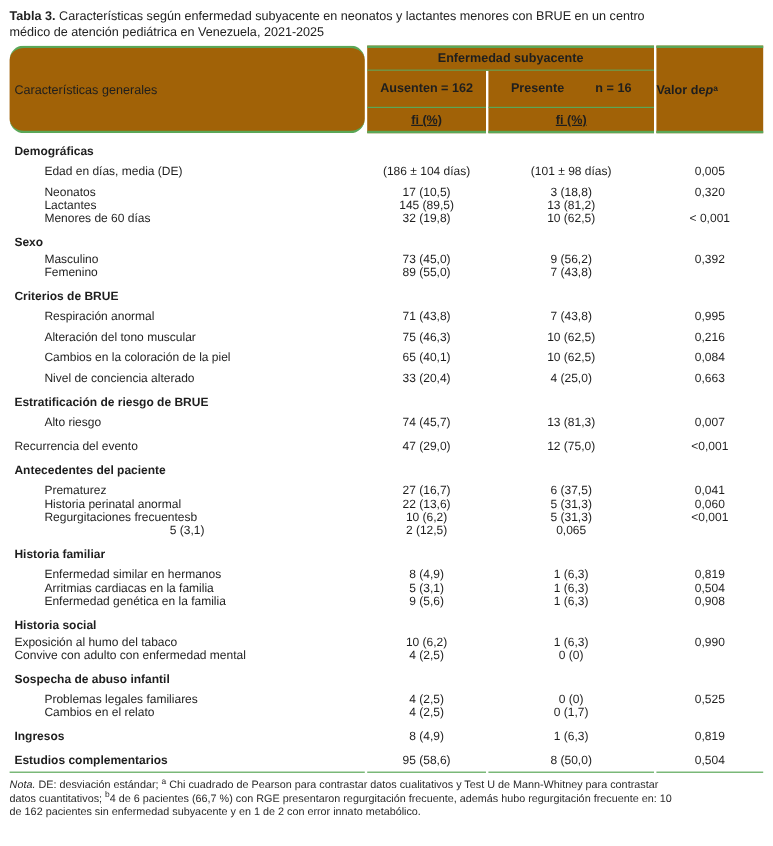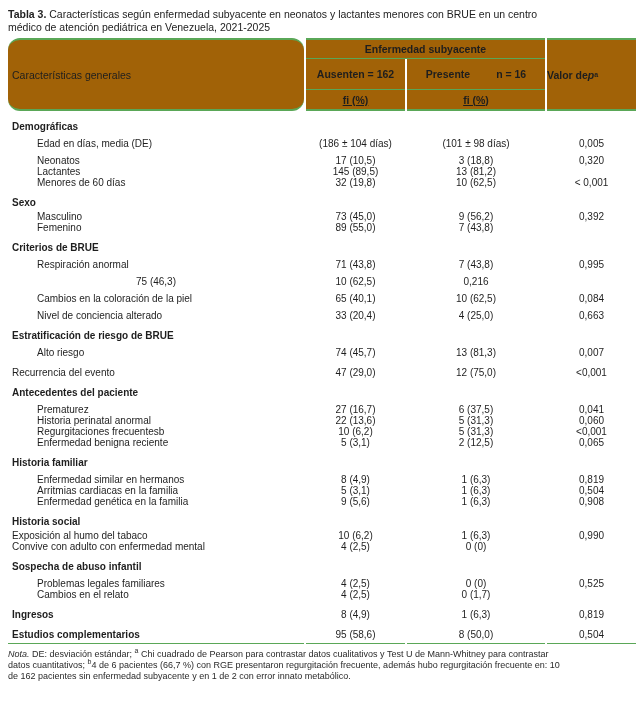--- a/index.html
+++ b/index.html
@@ -165,20 +165,21 @@
         <div class="c c-presente"></div>
         <div class="c c-p"></div>
       </div>
       <div class="r cols k-item g-s">
         <div class="c c-label">Respiración anormal</div>
         <div class="c c-ausente">71 (43,8)</div>
         <div class="c c-presente">7 (43,8)</div>
         <div class="c c-p">0,995</div>
       </div>
       <div class="r cols k-item g-s">
+        <div class="c c-label">Alteración del tono muscular</div>
         <div class="c c-ausente">75 (46,3)</div>
         <div class="c c-presente">10 (62,5)</div>
         <div class="c c-p">0,216</div>
       </div>
       <div class="r cols k-item g-s">
         <div class="c c-label">Cambios en la coloración de la piel</div>
         <div class="c c-ausente">65 (40,1)</div>
         <div class="c c-presente">10 (62,5)</div>
         <div class="c c-p">0,084</div>
       </div>
@@ -224,21 +225,20 @@
         <div class="c c-presente">5 (31,3)</div>
         <div class="c c-p">0,060</div>
       </div>
       <div class="r cols k-item g-n">
         <div class="c c-label">Regurgitaciones frecuentesb</div>
         <div class="c c-ausente">10 (6,2)</div>
         <div class="c c-presente">5 (31,3)</div>
         <div class="c c-p">&lt;0,001</div>
       </div>
       <div class="r cols k-item g-n">
-        <div class="c c-label">Enfermedad benigna reciente</div>
         <div class="c c-ausente">5 (3,1)</div>
         <div class="c c-presente">2 (12,5)</div>
         <div class="c c-p">0,065</div>
       </div>
       <div class="r cols k-section g-m">
         <div class="c c-label">Historia familiar</div>
         <div class="c c-ausente"></div>
         <div class="c c-presente"></div>
         <div class="c c-p"></div>
       </div>

